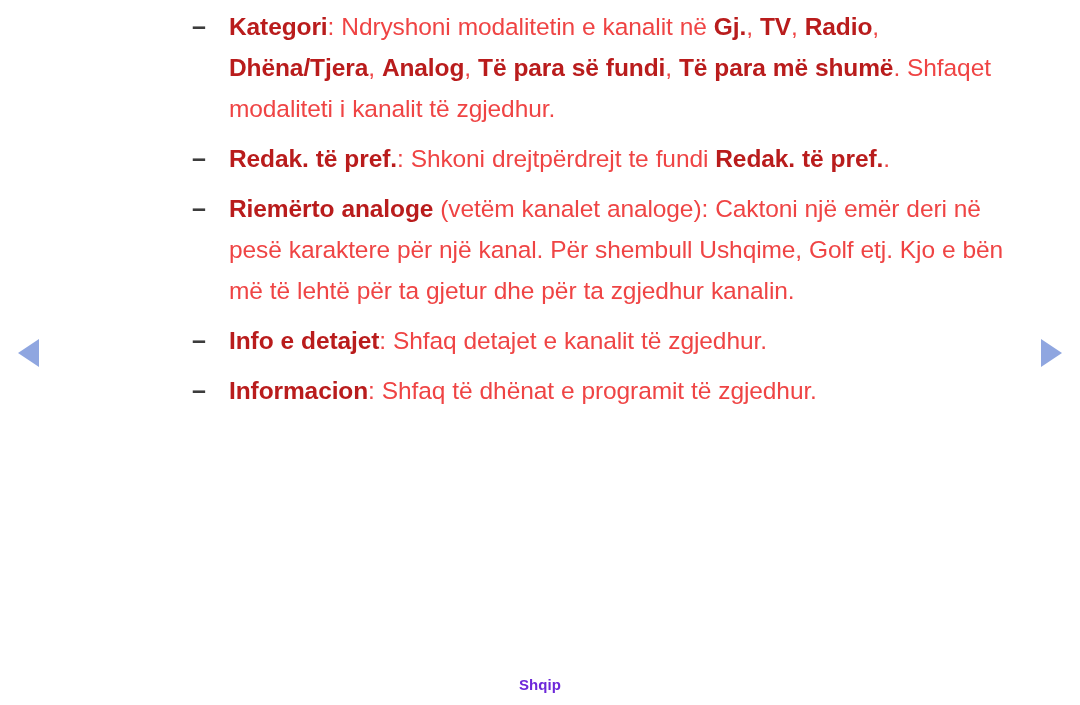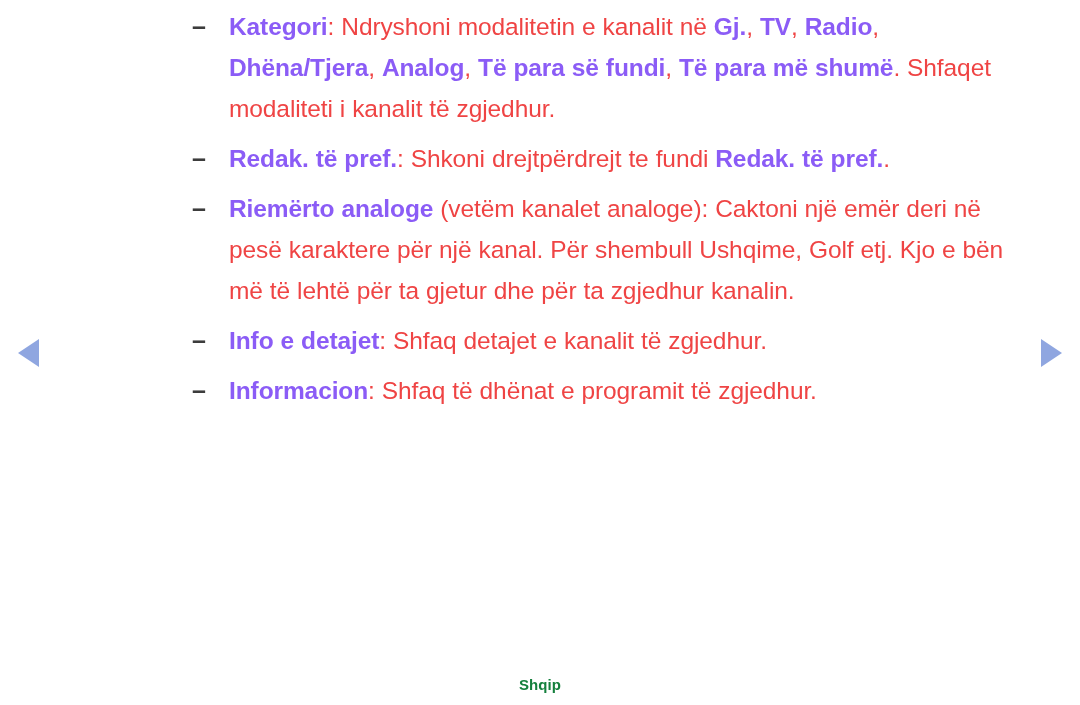--- a/index.html
+++ b/index.html
@@ -68,21 +68,21 @@
   }
   .para {
     font-size: 24.5px;
     line-height: 41px;
     color: #1c1c1c;
     font-weight: 400;
     letter-spacing: -0.1px;
     word-spacing: 0.3px;
   }
   .term {
-    color: #8b5cf6;
+    color: #b91c1c;
     font-weight: 700;
   }
   .plain {
     color: #ef4444;
     font-weight: 400;
   }
 
   
   #item-kategori { margin-bottom: 9px; }
   #item-redak    { margin-bottom: 9px; }
@@ -92,21 +92,21 @@
 
   
   #footer-lang {
     position: absolute;
     left: 0;
     top: 676px;
     width: 1080px;
     text-align: center;
     font-size: 15px;
     font-weight: 700;
-    color: #15803d;
+    color: #6d28d9;
     letter-spacing: 0.1px;
   }
 </style>
 </head>
 <body>
 
 <div id="page">
 
   <div class="nav-arrow left"></div>
 

